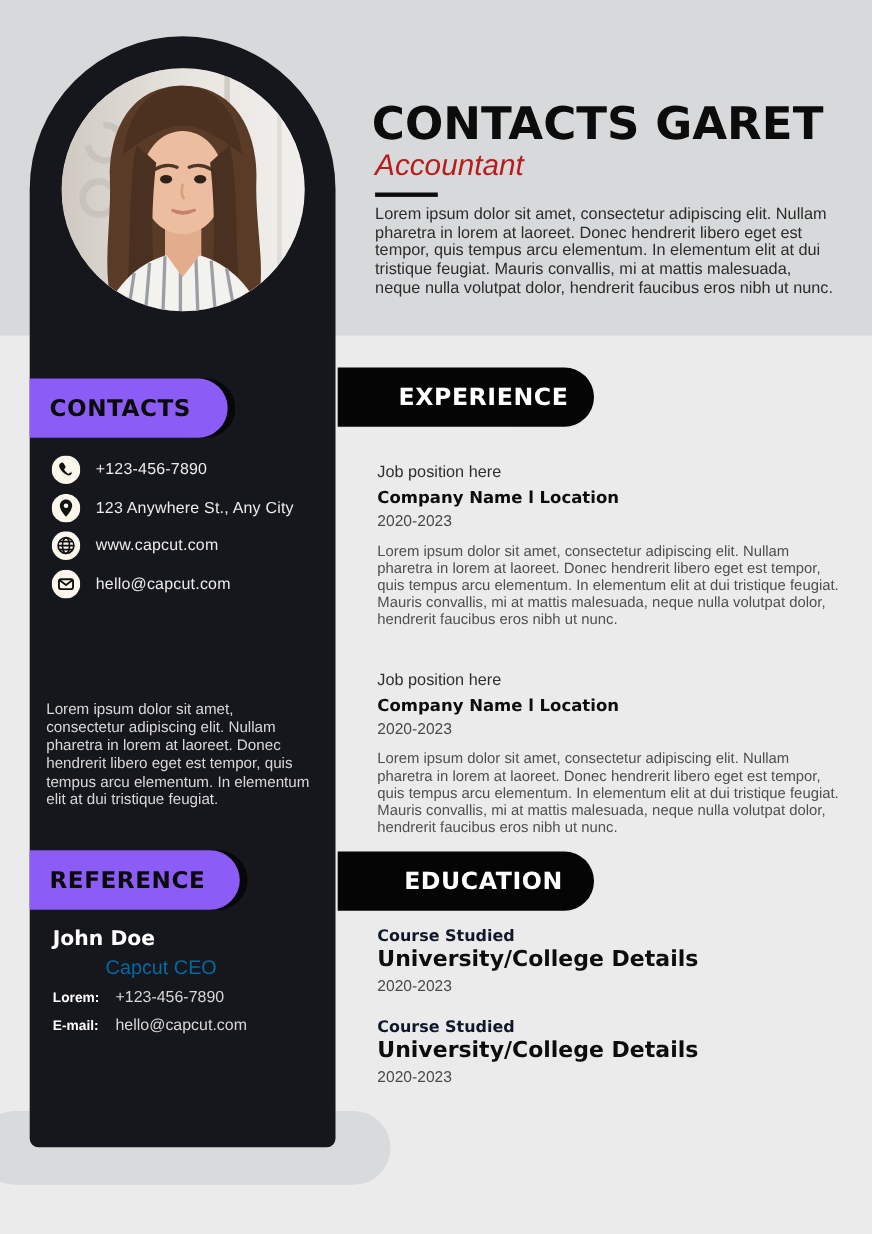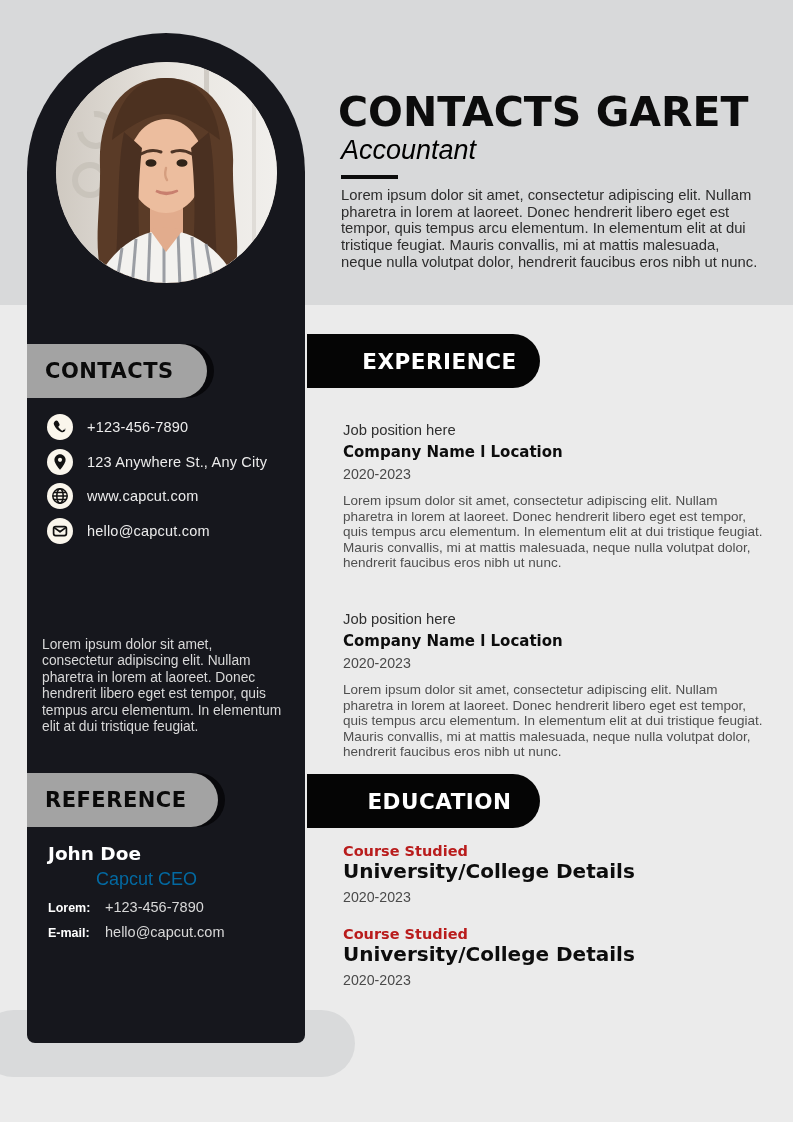--- a/index.html
+++ b/index.html
@@ -8,21 +8,21 @@
   .page { position:absolute; left:0; top:0; width:793px; height:1122px; background:#ebebeb; }
 
   .header-band { position:absolute; left:0; top:0; width:793px; height:305px; background:#d8d9da; }
   .footer-shape { position:absolute; left:-20px; top:1010px; width:375px; height:67px; background:#d9dadb; border-radius:34px; }
 
   .sidebar { position:absolute; left:27px; top:33px; width:278px; height:1010px; background:#16171d; border-radius:139px 139px 8px 8px; }
 
   .photo-wrap { position:absolute; left:56px; top:62px; width:221px; height:221px; border-radius:50%; overflow:hidden; background:#d7d2cb; }
   .photo-wrap svg { display:block; }
 
-  .side-pill { position:absolute; left:27px; height:54px; background:#a3a3a3; border-radius:0 27px 27px 0;
+  .side-pill { position:absolute; left:27px; height:54px; background:#8b5cf6; border-radius:0 27px 27px 0;
                display:flex; align-items:center; padding-left:18px;
                font-family:"DejaVu Sans", sans-serif; font-weight:bold; color:#0a0a0a; font-size:21px; letter-spacing:0.5px;
                box-shadow:7px 0 0 #08080b; }
   .pill-contacts { top:344px; width:180px; }
   .pill-skills   { top:560px; width:123px; }
   .pill-reference{ top:773px; width:191px; }
 
   .contact-list { position:absolute; left:47px; top:410px; width:245px; }
   .contact-row { display:flex; align-items:center; height:34.5px; }
   .contact-icon { width:26px; height:26px; flex:0 0 26px; margin-right:14px; }
@@ -32,38 +32,38 @@
 
   .ref-block { position:absolute; left:48px; top:843px; width:235px; }
   .ref-name { color:#ffffff; font-family:"DejaVu Sans", sans-serif; font-weight:bold; font-size:18.5px; }
   .ref-role { color:#0369a1; font-size:18px; margin-top:5px;margin-left:48px; }
   .ref-row  { display:flex; align-items:baseline; margin-top:9px; }
   .ref-label { color:#ffffff; font-weight:bold; font-size:12.5px; width:57px; flex:0 0 57px; }
   .ref-value { color:#d8d8d8; font-size:14.5px; }
 
   .main-name { position:absolute; left:338px; top:90px; font-family:"DejaVu Sans", sans-serif; font-weight:bold;
                font-size:41px; line-height:44px; color:#0c0c0c; letter-spacing:0px; white-space:nowrap; }
-  .main-title { position:absolute; left:341px; top:134px; font-style:italic; font-size:27px; line-height:32px; color:#000000; }
+  .main-title { position:absolute; left:341px; top:134px; font-style:italic; font-size:27px; line-height:32px; color:#b91c1c; }
   .title-underline { position:absolute; left:341px; top:175px; width:57px; height:4px; background:#0c0c0c; }
   .summary { position:absolute; left:341px; top:187px; width:420px; color:#2c2c2c; font-size:14.8px; line-height:16.7px; }
 
   .black-pill { position:absolute; left:307px; width:233px; height:54px; background:#050505; border-radius:0 27px 27px 0;
                 display:flex; align-items:center; justify-content:center;
                 font-family:"DejaVu Sans", sans-serif; font-weight:bold; color:#ffffff; font-size:21.5px; letter-spacing:0.5px;padding-left:32px; }
   .pill-experience { top:334px; }
   .pill-education  { top:774px; }
 
   .entry { position:absolute; left:343px; width:425px; }
   .entry-position { font-size:14.8px; color:#2f2f2f;margin-top:22px; }
   .entry-company  { font-family:"DejaVu Sans", sans-serif; font-weight:bold; font-size:15px; color:#0d0d0d; margin-top:5px; }
   .entry-dates    { font-size:14.2px; color:#4a4a4a; margin-top:5px; }
   .entry-desc     { font-size:13.5px; line-height:15.5px; color:#4f4f4f; margin-top:11px; }
 
   .edu-entry { position:absolute; left:343px; width:425px; }
-  .edu-course { font-family:"DejaVu Sans", sans-serif; font-weight:bold; font-size:14.5px; color:#b91c1c; }
+  .edu-course { font-family:"DejaVu Sans", sans-serif; font-weight:bold; font-size:14.5px; color:#0f172a; }
   .edu-school { font-family:"DejaVu Sans", sans-serif; font-weight:bold; font-size:20px; color:#0d0d0d; margin-top:0; }
   .edu-dates  { font-size:14.2px; color:#4a4a4a; margin-top:6px; }
 </style>
 </head>
 <body>
 
 <div class="page">
 
   <div class="header-band"></div>
   <div class="footer-shape"></div>

